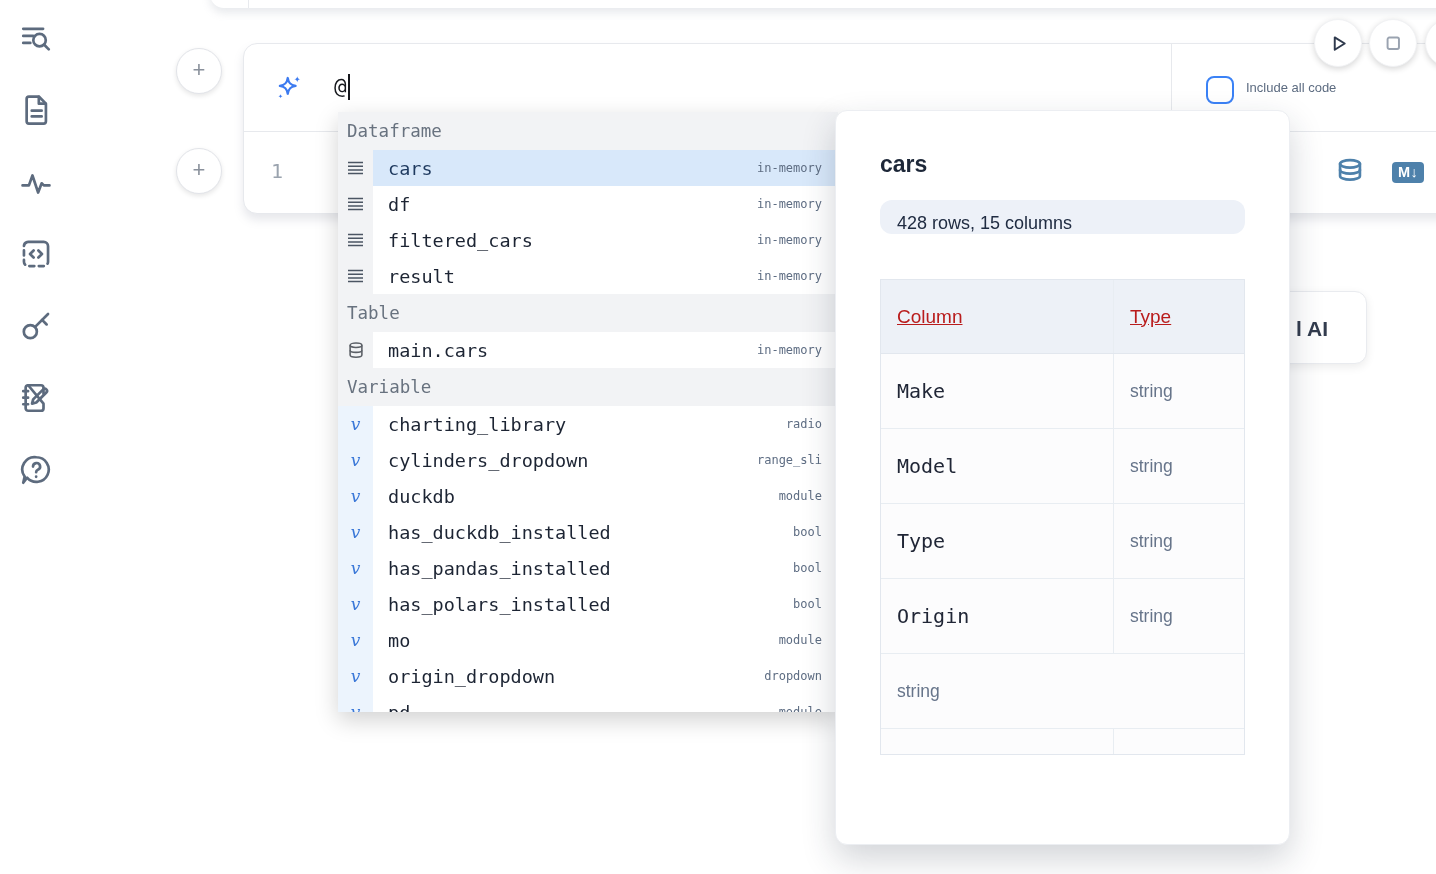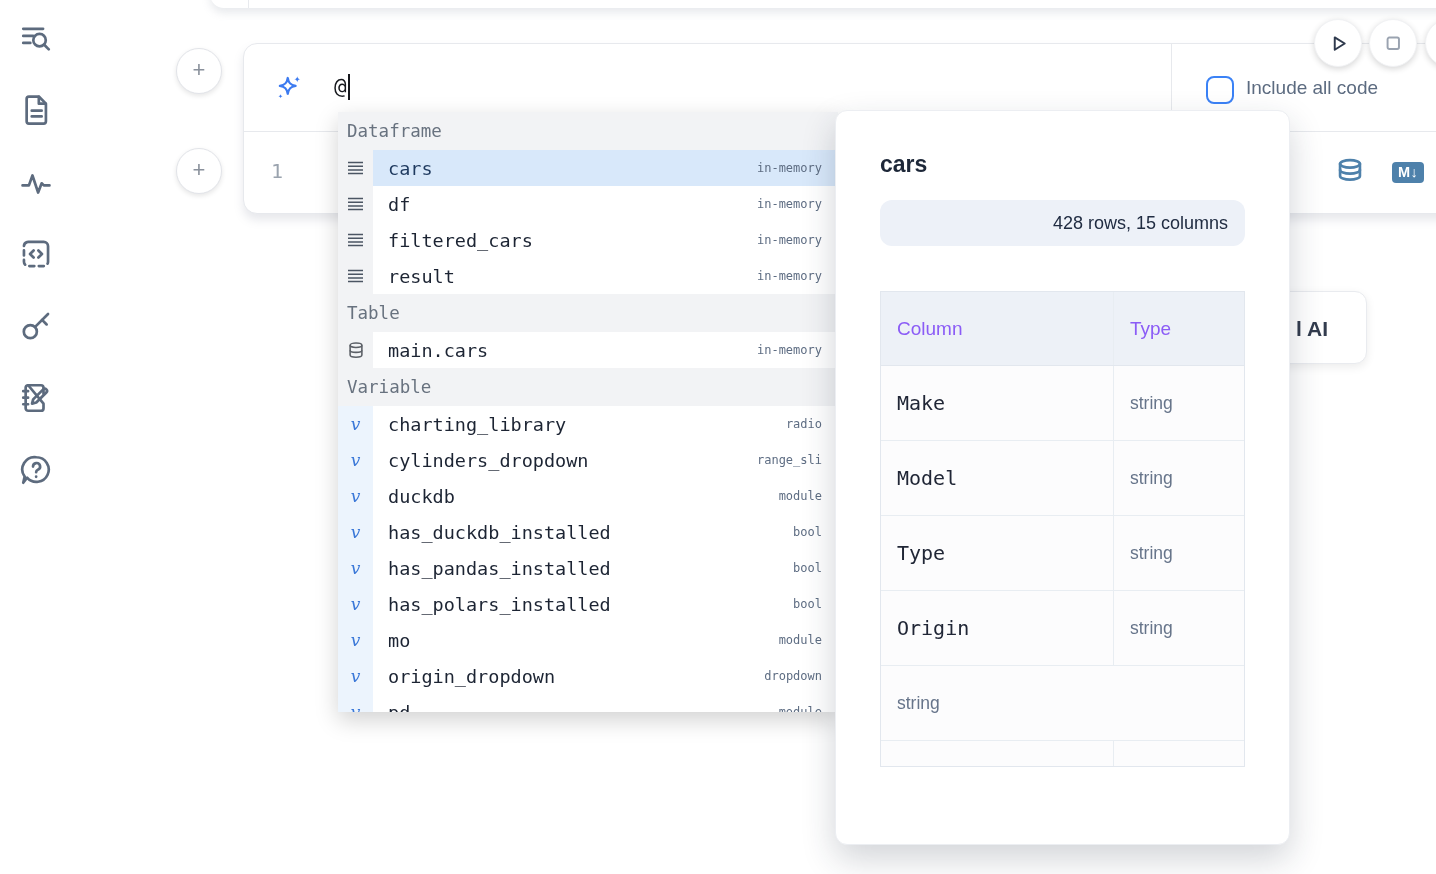--- a/index.html
+++ b/index.html
@@ -26,21 +26,21 @@
   .cell{left:243px;top:43px;width:1213px;height:169px;background:#fff;border:1px solid #e7e9ed;
         border-radius:14px;box-shadow:0 6px 10px rgba(120,130,150,.18);z-index:1;}
   .prompt-row{position:absolute;left:0;right:0;top:0;height:87px;border-bottom:1px solid #e7e9ed;}
   .sparkle{position:absolute;left:30px;top:29px;width:30px;height:30px;color:#3d7bf0;}
   .prompt-text{position:absolute;left:90px;top:0;height:87px;line-height:87px;font-size:21px;color:#16181d;}
   .cursor-bar{display:inline-block;width:2px;height:26px;background:#16181d;vertical-align:-6px;margin-left:1px;}
   .prompt-divider{position:absolute;left:927px;top:0;bottom:0;width:1px;background:#e7e9ed;}
   .checkbox{position:absolute;left:962px;top:32px;width:24px;height:24px;border:2px solid #3b82f6;
             border-radius:8px;background:#fff;cursor:pointer;}
   .checkbox-label{position:absolute;left:1002px;top:0;height:87px;line-height:87px;
-                  font-size:19px;color:#5c6b80;white-space:nowrap;}
+                  font-size:13px;color:#5c6b80;white-space:nowrap;}
   .code-row{position:absolute;left:0;right:0;top:88px;height:80px;}
   .line-number{position:absolute;left:27px;top:0;height:80px;line-height:78px;font-size:20px;color:#9aa3ae;}
   .cell-action-db{position:absolute;left:1092px;top:26px;width:28px;height:30px;color:#4e81ab;cursor:pointer;}
   .cell-action-md{position:absolute;left:1148px;top:30px;background:#4e81ab;color:#fff;border-radius:4px;
                   font-weight:bold;font-size:14.5px;padding:2px 6px 3px 6px;letter-spacing:.5px;cursor:pointer;}
 
   
   .run-btn{width:46px;height:46px;border-radius:50%;background:#fff;border:1px solid #f1f2f4;
            box-shadow:0 2px 6px rgba(0,0,0,.16);z-index:6;cursor:pointer;
            display:flex;align-items:center;justify-content:center;}
@@ -59,29 +59,29 @@
   .ac-row.selected .ac-name{color:#1f3a5f;}
   .ac-type{margin-left:auto;font-size:12px;color:#5e6d83;white-space:nowrap;overflow:hidden;}
   .var-v{font-family:"DejaVu Serif",serif;font-style:italic;font-size:17px;color:#3b78d8;}
 
   
   .preview-panel{left:835px;top:110px;width:455px;height:735px;background:#fff;border:1px solid #eceef2;
                  border-radius:12px;box-shadow:0 14px 34px rgba(30,40,60,.20);z-index:10;
                  padding:0 44px;box-sizing:border-box;}
   .pv-title{margin-top:40px;font-size:23px;font-weight:bold;color:#1d2738;}
   .pv-source{margin-top:16px;font-size:17.5px;color:#6b7a90;}
-  .pv-badge{margin-top:22px;height:46px;line-height:46px;background:#edf1f8;border-radius:12px;
-            padding:0 17px;font-size:18px;color:#202c42;text-align:right;}
+  .pv-badge{margin-top:22px;height:34px;line-height:46px;background:#edf1f8;border-radius:12px;
+            padding:0 17px;font-size:18px;color:#202c42;}
   .pv-table{margin-top:45px;border:1px solid #e2e7ee;height:474px;overflow:hidden;background:#fcfcfd;}
   .pv-tr{display:grid;grid-template-columns:232px 1fr;border-bottom:1px solid #e8edf2;}
   .pv-tr.head{height:73px;background:#edf1f7;border-bottom:1px solid #e2e7ee;}
   .pv-tr.body{height:74px;text-align:right;}
   .pv-td{display:flex;align-items:center;padding-left:16px;}
   .pv-td + .pv-td{border-left:1px solid #e8edf2;padding-left:16px;}
-  .pv-tr.head .pv-td{font-size:19px;color:#8b5cf6;}
+  .pv-tr.head .pv-td{font-size:19px;color:#b91c1c;text-decoration:underline;}
   .pv-col-name{font-family:"DejaVu Sans Mono",monospace;font-size:20px;color:#202636;}
   .pv-col-type{font-size:17.5px;color:#66748a;}
 
   
   .ai-button{left:1152px;top:291px;width:215px;height:73px;background:#fff;border:1px solid #e9ebef;
              border-radius:12px;box-shadow:0 3px 10px rgba(0,0,0,.08);z-index:3;cursor:pointer;
              text-align:right;line-height:73px;padding-right:38px;box-sizing:border-box;
              font-weight:bold;font-size:21px;color:#333c4e;white-space:nowrap;overflow:hidden;}
 </style>
 </head>

